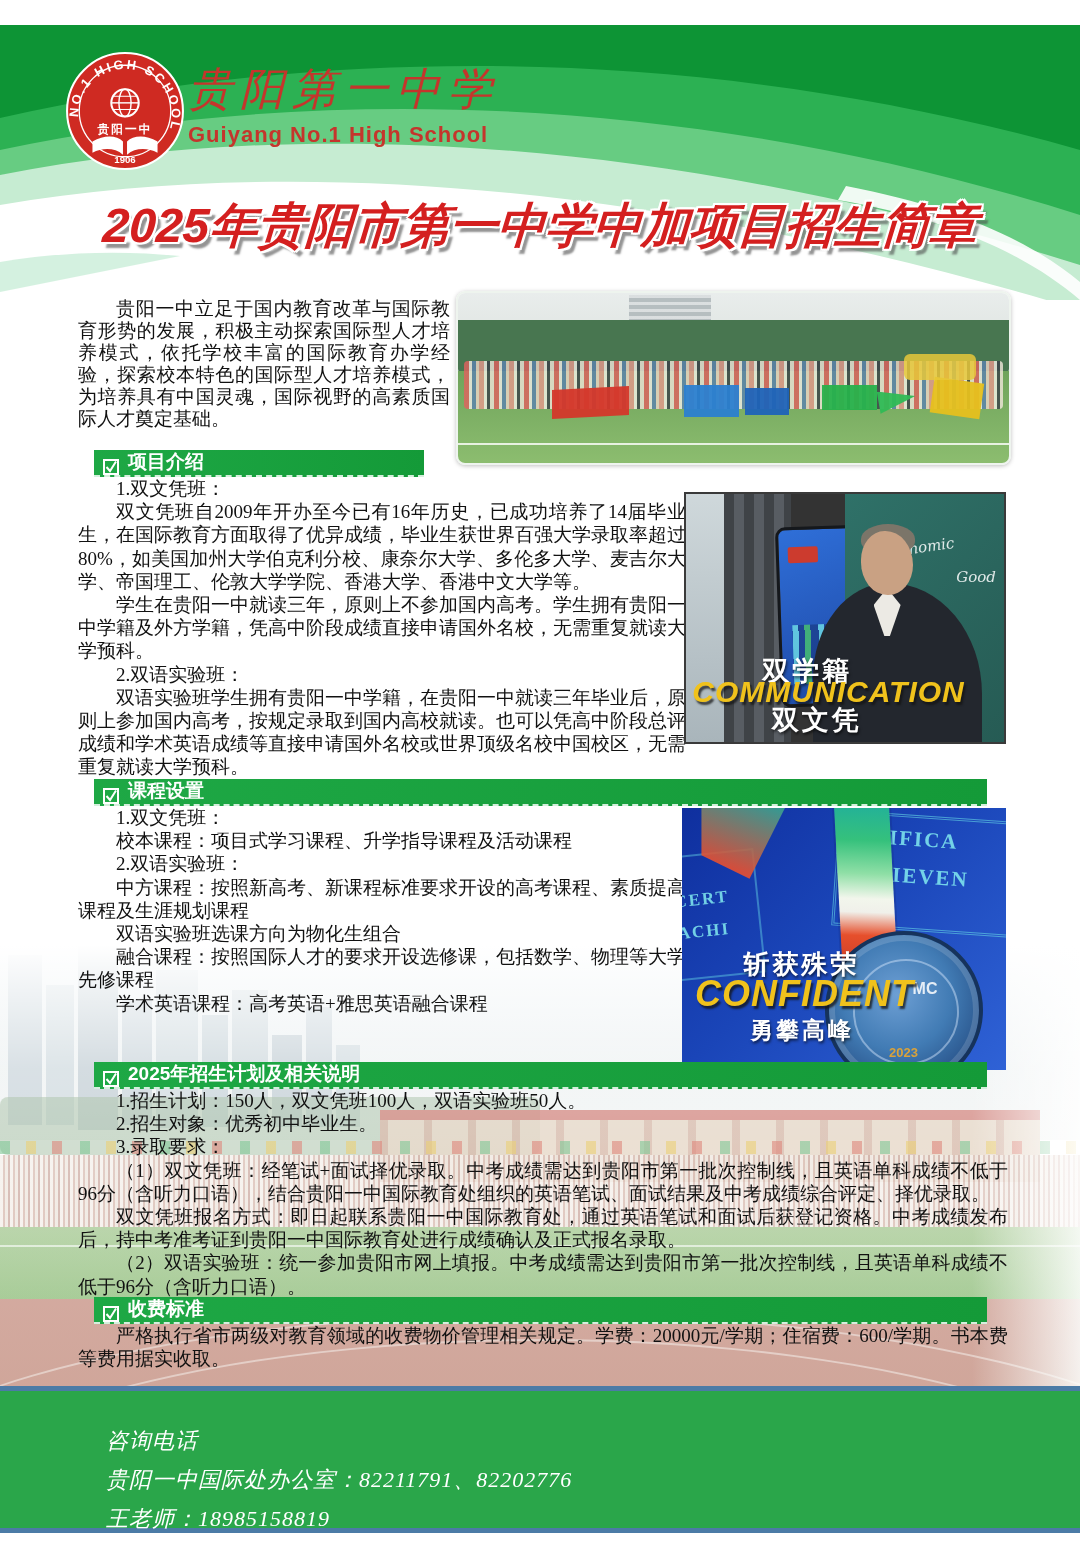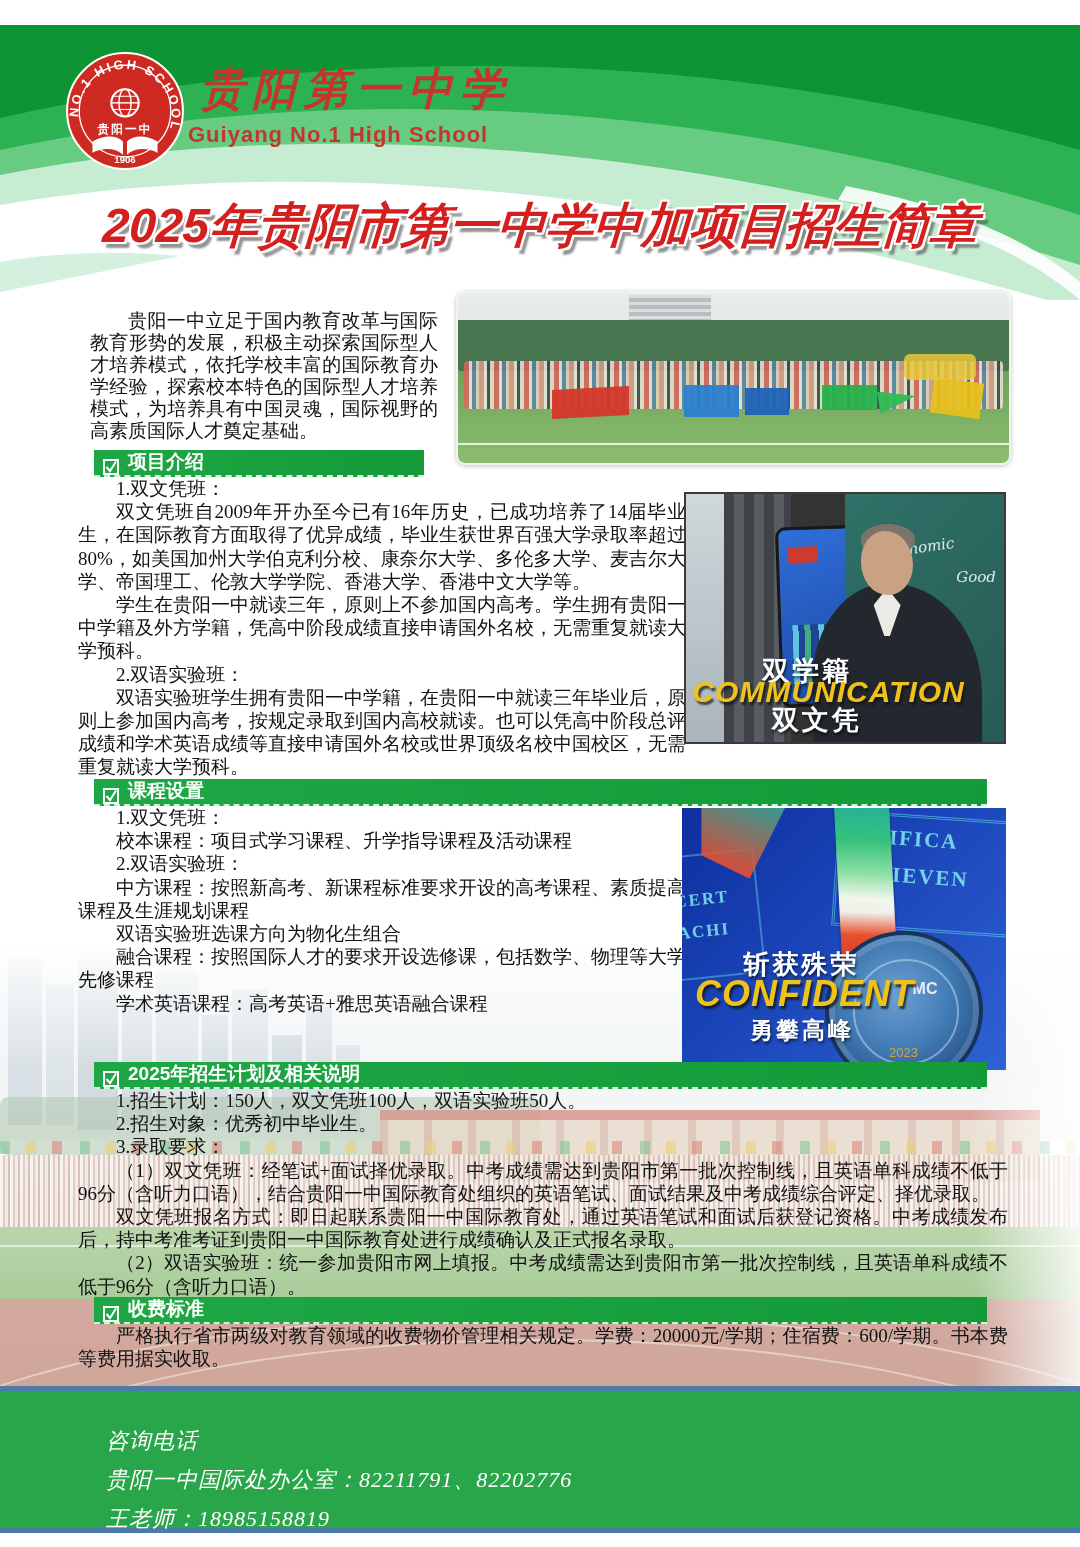--- a/index.html
+++ b/index.html
@@ -5,38 +5,38 @@
   html,body{margin:0;padding:0;background:#fff;}
   #poster{position:relative;width:1080px;height:1547px;background:#ffffff;overflow:hidden;
           font-family:"Liberation Serif",serif;}
 
   
   .hdr-svg{position:absolute;left:0;top:0;width:1080px;height:300px;display:block;}
 
   
   .logo{position:absolute;left:64px;top:50px;width:122px;height:122px;}
 
-  .school-cn{position:absolute;left:200px;top:60px;font-size:44px;font-weight:bold;font-style:italic;
+  .school-cn{position:absolute;left:188px;top:60px;font-size:44px;font-weight:normal;font-style:italic;
              color:#c5352c;letter-spacing:8px;font-family:"Liberation Serif",serif;}
   .school-en{position:absolute;left:188px;top:122px;font-size:22px;font-weight:bold;
              color:#c5352c;font-family:"Liberation Sans",sans-serif;letter-spacing:1px;}
 
   
   .title{position:absolute;left:40px;top:194px;width:1000px;text-align:center;
          font-family:"Liberation Sans",sans-serif;font-weight:900;font-style:italic;
          font-size:48px;letter-spacing:0px;color:#d41f1f;transform:skewX(-3deg);
          text-shadow:
            -2px -2px 0 #fff, 2px -2px 0 #fff, -2px 2px 0 #fff, 2px 2px 0 #fff,
            0 -2px 0 #fff, 0 2px 0 #fff, -2px 0 0 #fff, 2px 0 0 #fff,
            5px 6px 2px rgba(75,75,75,.6);
          white-space:nowrap;}
 
   
   .intro{position:absolute;left:78px;top:298px;width:372px;}
-  .intro p{margin:12px;font-size:19px;line-height:21.9px;color:#111;text-indent:2em;text-align:justify;}
+  .intro p{margin:0;font-size:19px;line-height:21.9px;color:#111;text-indent:2em;text-align:justify;}
 
   .sec{position:absolute;left:78px;}
   .sec1{top:450px;width:608px;}
   .sec2{top:779px;width:608px;}
   .sec3{top:1062px;width:930px;}
   .sec4{top:1297px;width:930px;}
   .sec p{margin:0;font-size:19px;line-height:23.2px;color:#111;text-indent:2em;text-align:justify;}
 
   .bar{height:27px;width:893px;margin-left:16px;box-sizing:border-box;
        background:linear-gradient(90deg,#1ea845,#149a38);
@@ -102,21 +102,21 @@
             font-weight:bold;font-size:21px;letter-spacing:2px;}
   .pm-ribbon{left:48%;top:-4%;width:17%;height:64%;transform:skewX(5deg) rotate(2deg);
      background:linear-gradient(180deg,#1fae9e 0%,#35c17c 25%,#8fdfa6 45%,#f2f6ec 60%,#f0f0ea 68%,#e64f2c 82%,#cf3f28 100%);
      box-shadow:0 0 0 2px rgba(20,40,120,.25);}
   .pm-ribbon2{left:6%;top:-3%;width:27%;height:30%;opacity:.9;
      background:linear-gradient(200deg,#20b09e,#e85030 80%);clip-path:polygon(0 0,100% 0,55% 100%,0 70%);}
   .pm-medal{left:44%;top:47%;width:150px;height:150px;border-radius:50%;
      background:radial-gradient(circle at 45% 40%,#6d9fd4,#417bb4 45%,#2a558c 75%,#1d3f6e 100%);
      border:4px solid #16335c;box-shadow:inset 0 0 0 6px rgba(255,255,255,.15);}
   .pm-medal-inner{left:16%;top:16%;width:68%;height:68%;border:2px solid rgba(220,235,255,.45);border-radius:50%;}
-  .pm-year{left:0;right:0;bottom:17%;text-align:center;color:#d9a23c;font-weight:normal;font-size:13px;
+  .pm-year{left:0;right:0;bottom:17%;text-align:center;color:#d9a23c;font-weight:bold;font-size:13px;
            font-family:"Liberation Sans",sans-serif;}
   .pm-mc{left:56%;top:30%;color:rgba(255,255,255,.85);font-weight:bold;font-size:16px;
          font-family:"Liberation Sans",sans-serif;}
 
   
   .bg-stadium{position:absolute;left:0;top:945px;width:1080px;height:441px;}
   .bs-sky{left:0;top:0;right:0;height:195px;background:linear-gradient(#e3ebef,#eef1f0);}
   .bld{position:absolute;opacity:.8;
        background-image:repeating-linear-gradient(180deg,rgba(255,255,255,.4) 0 4px,transparent 4px 9px);}
   .bs-trees{left:0;top:152px;right:540px;height:58px;background:#7ea37c;opacity:.55;border-radius:8px;}

